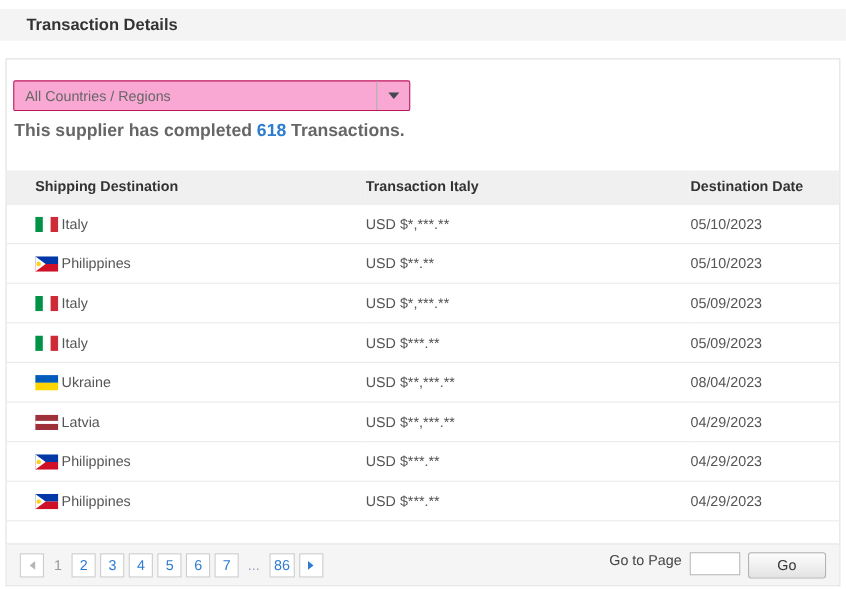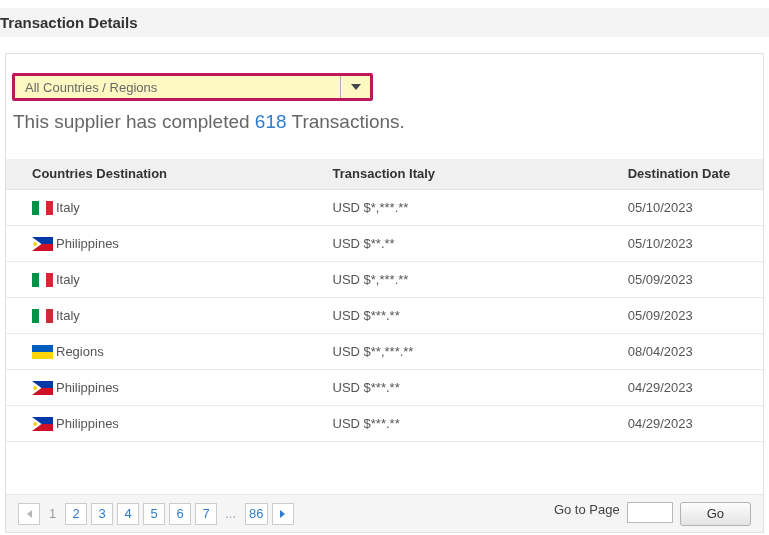--- a/index.html
+++ b/index.html
@@ -6,58 +6,58 @@
   html, body { margin:0; padding:0; }
   body {
     width:769px; height:535px; overflow:hidden;
     background:#fff;
     font-family:"Liberation Sans", sans-serif;
     position:relative;
   }
   
   .title-bar {
     margin-top:8px; height:29px; background:#f4f4f4;
-    display:flex; align-items:center; padding-left:0;
+    display:flex; align-items:center; padding-left:24px;
   }
   .title-bar h1 { margin:0; font-size:15px; font-weight:bold; color:#333; }
 
   
   .panel {
     margin:16px 5px 0 5px;
     border:1px solid #e0e0e0;
     background:#fff;
     height:480px;
     position:relative;
   }
 
   
   .select {
     margin:19px 0 0 6px;
     width:361px; height:28px;
-    border:3px solid #be185d; border-radius:2px;
+    border:1px solid #be185d; border-radius:2px;
     display:flex; align-items:stretch;
-    background:#fef9c3; cursor:pointer;
+    background:#f9a8d4; cursor:pointer;
   }
   .select-text {
     flex:1; display:flex; align-items:center;
     padding-left:10px; font-size:13px; color:#666;
   }
   .arrow-box {
     width:30px; border-left:1px solid #b0b0b0;
     display:flex; align-items:center; justify-content:center;
   }
   .caret-down {
     width:0; height:0;
     border-left:5px solid transparent;
     border-right:5px solid transparent;
     border-top:6px solid #44474d;
   }
 
   
-  .summary { margin:10px 0 0 7px; font-size:19px; color:#666; }
+  .summary { margin:10px 0 0 7px; font-size:16px; color:#666;font-weight:bold; }
   .summary a { color:#2e7cd0; text-decoration:none; cursor:pointer; }
 
   
   table.tx {
     width:100%; border-collapse:collapse;
     margin-top:26px; font-size:13px;
     table-layout:fixed;
   }
   table.tx thead th {
     background:#f0f0f0; height:30px;
@@ -145,21 +145,21 @@
   <p class="summary"><span>This supplier has completed </span><a>618</a><span> Transactions.</span></p>
 
   <table class="tx">
     <colgroup>
         <col style="width:43%">
         <col style="width:39%">
         <col style="width:18%">
       </colgroup>
     <thead>
       <tr>
-        <th>Countries Destination</th>
+        <th>Shipping Destination</th>
         <th>Transaction Italy</th>
         <th>Destination Date</th>
       </tr>
     </thead>
     <tbody>
       <tr>
         <td><span class="flag"><svg viewBox="0 0 21 14">
                 <rect width="7" height="14" fill="#009246"></rect>
                 <rect x="7" width="7" height="14" fill="#ffffff"></rect>
                 <rect x="14" width="7" height="14" fill="#ce2b37"></rect>
@@ -192,23 +192,31 @@
                 <rect x="7" width="7" height="14" fill="#ffffff"></rect>
                 <rect x="14" width="7" height="14" fill="#ce2b37"></rect>
               </svg></span><span class="country-label">Italy</span></td>
         <td>USD $***.**</td>
         <td>05/09/2023</td>
       </tr>
       <tr>
         <td><span class="flag"><svg viewBox="0 0 21 14">
                 <rect width="21" height="7" fill="#005bbb"></rect>
                 <rect y="7" width="21" height="7" fill="#ffd500"></rect>
-              </svg></span><span class="country-label">Regions</span></td>
+              </svg></span><span class="country-label">Ukraine</span></td>
         <td>USD $**,***.**</td>
         <td>08/04/2023</td>
+      </tr>
+      <tr>
+        <td><span class="flag"><svg viewBox="0 0 21 14">
+                <rect width="21" height="14" fill="#9e3039"></rect>
+                <rect y="5.6" width="21" height="2.8" fill="#ffffff"></rect>
+              </svg></span><span class="country-label">Latvia</span></td>
+        <td>USD $**,***.**</td>
+        <td>04/29/2023</td>
       </tr>
       <tr>
         <td><span class="flag"><svg viewBox="0 0 21 14">
                 <rect width="21" height="7" fill="#0038a8"></rect>
                 <rect y="7" width="21" height="7" fill="#ce1126"></rect>
                 <polygon points="0,0 9.5,7 0,14" fill="#ffffff"></polygon>
                 <circle cx="3.2" cy="7" r="2" fill="#fcd116"></circle>
               </svg></span><span class="country-label">Philippines</span></td>
         <td>USD $***.**</td>
         <td>04/29/2023</td>

